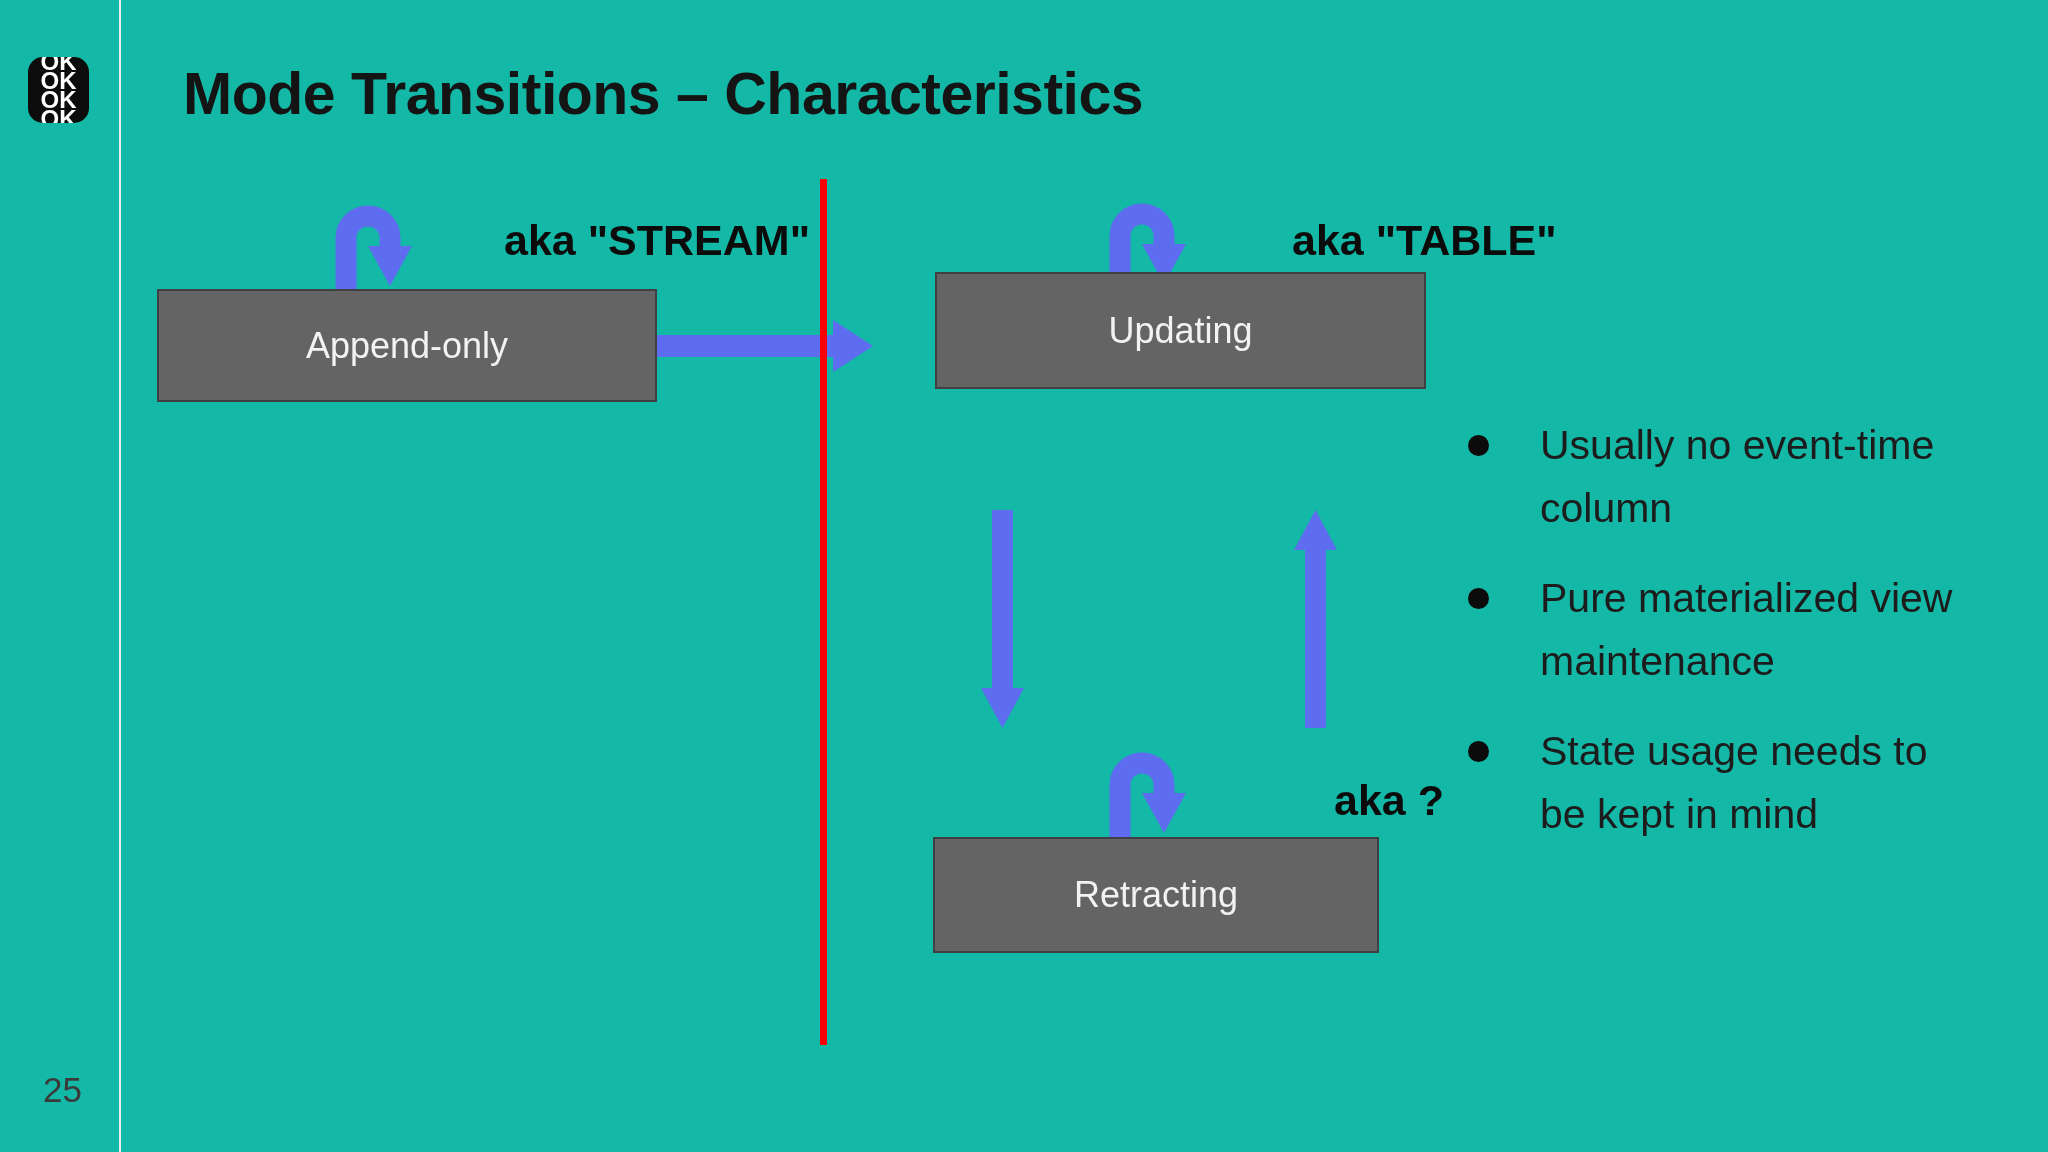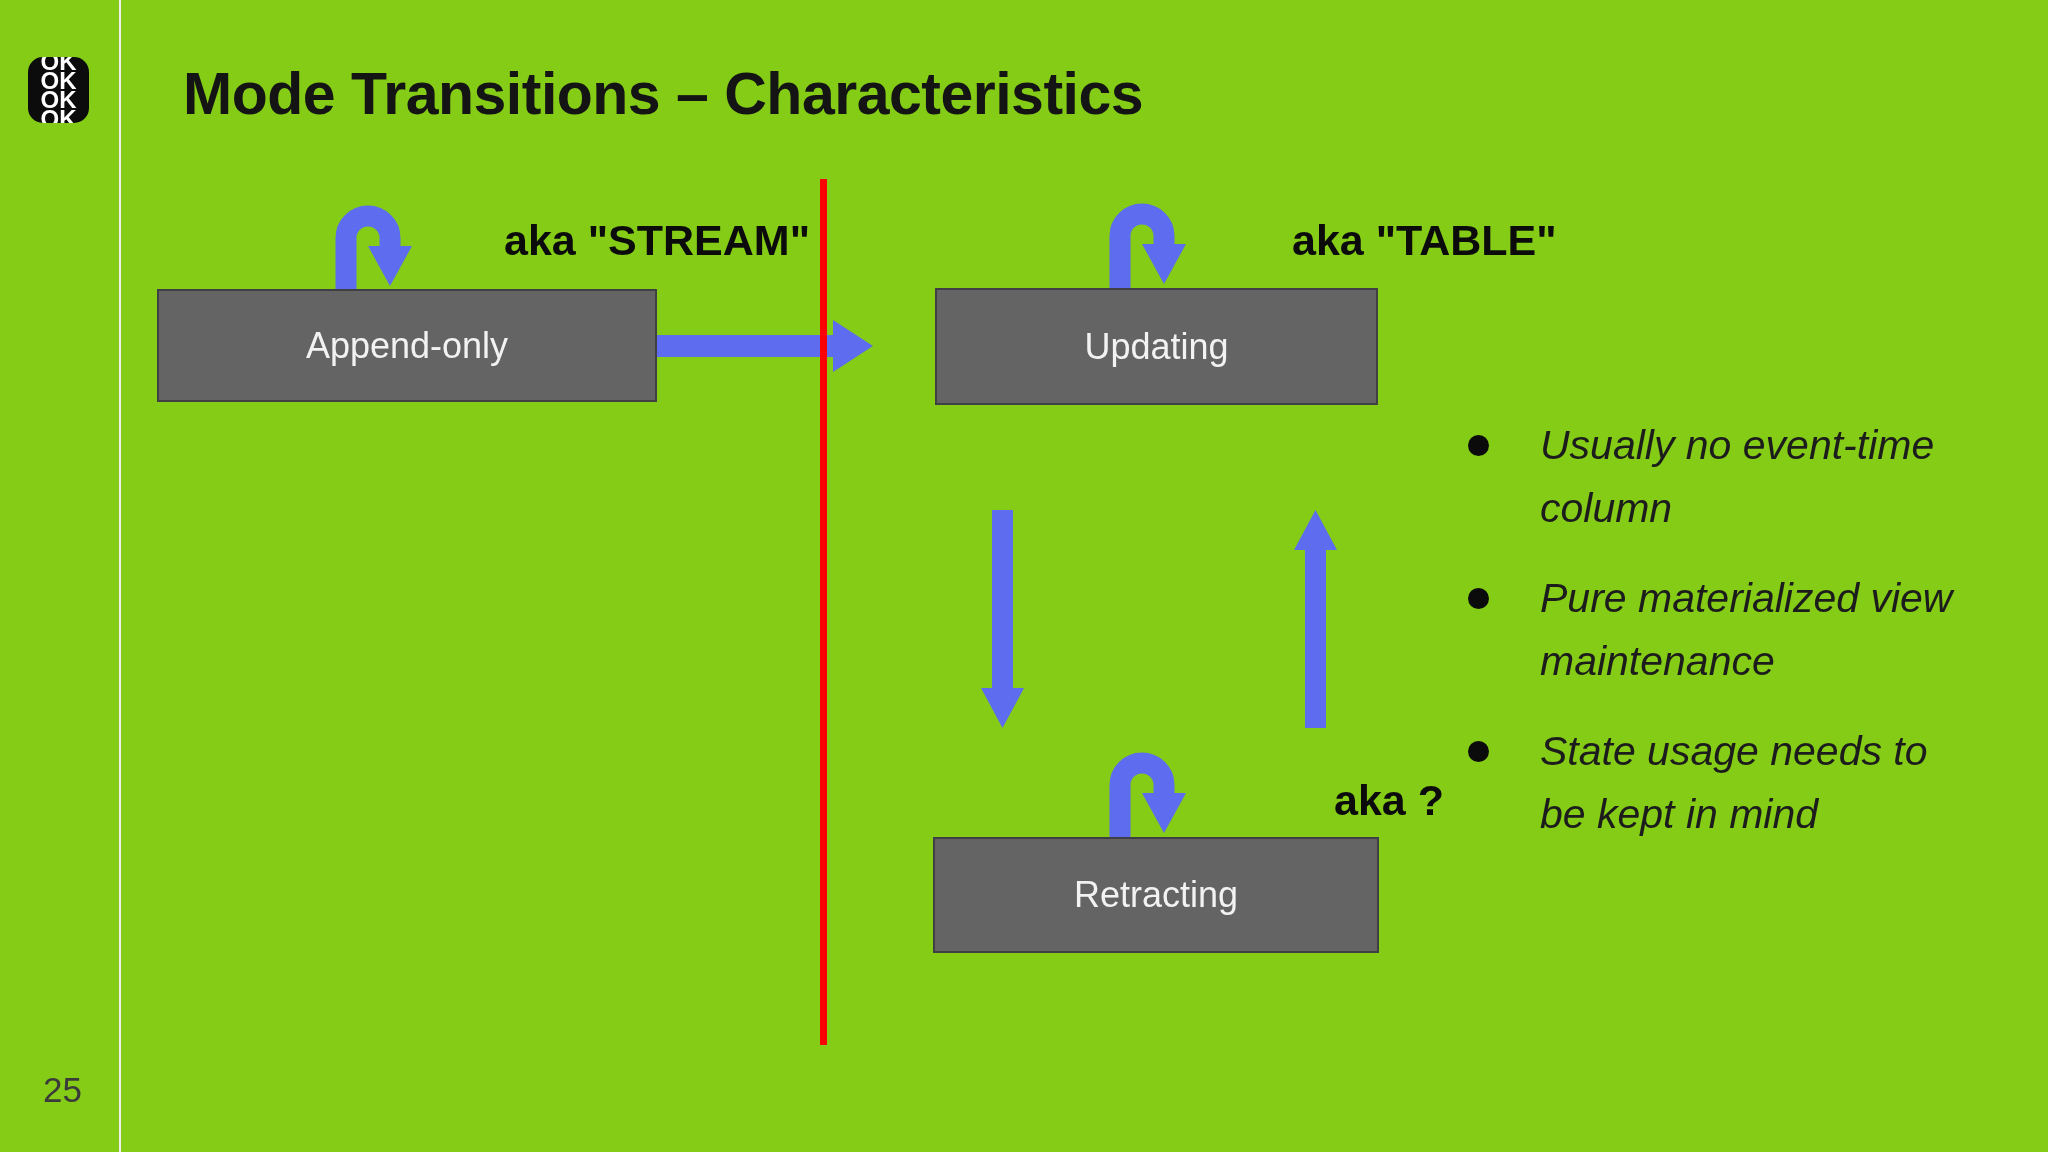--- a/index.html
+++ b/index.html
@@ -1,18 +1,18 @@
 <!DOCTYPE html>
 <html style="--arrow_blue: #5e6cf0; --box_gray: #646464; --box_border: #3f3f44; --box_text: #f2f2f2; --divider_red: #fa0204;"><head>
 <meta charset="utf-8">
 <style>
   html,body { margin:0; padding:0; background:#ffffff; }
   .slide {
     position:relative; width:2048px; height:1152px;
-    background:#84cc16; overflow:hidden;
+    background:#14b8a6; overflow:hidden;
     font-family:"Liberation Sans","DejaVu Sans",sans-serif;
   }
   .vline { position:absolute; left:119px; top:0; width:2px; height:1152px; background:#ededed; }
 
   .logo {
     position:absolute; left:28px; top:57px; width:61px; height:66px;
     background:#0c0c0c; border-radius:15px; overflow:hidden;
     display:flex; flex-direction:column; align-items:center; justify-content:center;
   }
   .logo span { color:#ffffff; font-weight:700; font-size:24px; line-height:19px; }
@@ -23,21 +23,21 @@
     white-space:nowrap;
   }
 
   .box {
     position:absolute; box-sizing:border-box;
     background:var(--box_gray,#646464); border:2px solid var(--box_border,#3f3f44);
     display:flex; align-items:center; justify-content:center;
     color:var(--box_text,#f2f2f2); font-size:36px;
   }
   #box-append     { left:157px; top:289px; width:500px; height:113px; }
-  #box-updating   { left:935px; top:288px; width:443px; height:117px; }
+  #box-updating   { left:935px; top:272px; width:491px; height:117px; }
   #box-retracting { left:933px; top:837px; width:446px; height:116px; }
 
   .aka { position:absolute; font-weight:700; font-size:43px; color:#0b0b0b; white-space:nowrap; }
   #aka-stream { left:504px;  top:216px; }
   #aka-table  { left:1292px; top:216px; }
   #aka-q      { left:1334px; top:776px; }
 
   .arrow-svg { position:absolute; display:block; }
   #loop-append     { left:332px;  top:198px; }
   #loop-updating   { left:1106px; top:196px; }
@@ -54,21 +54,21 @@
   .bullets { position:absolute; list-style:none; margin:0; padding:0;
              font-size:41px; line-height:63px; color:#1c1c1c; }
   .bullets li { position:relative; padding-left:82px; white-space:pre-line; }
   .bullets li::before {
     content:""; position:absolute; left:10px; top:21px;
     width:21px; height:21px; border-radius:50%; background:#0b0b0b;
   }
   #bullets-left  { left:169px;  top:506px; width:640px; }
   #bullets-left li  { margin-bottom:46px; }
   #bullets-right { left:1458px; top:414px; width:590px; }
-  #bullets-right li { margin-bottom:27px;font-style:italic; }
+  #bullets-right li { margin-bottom:27px; }
 
   .pagenum { position:absolute; left:43px; top:1070px; font-size:35px; color:#3a3a3a; }
 </style>
 </head>
 <body>
 
 <div class="slide">
 
   <div class="vline"></div>
 

